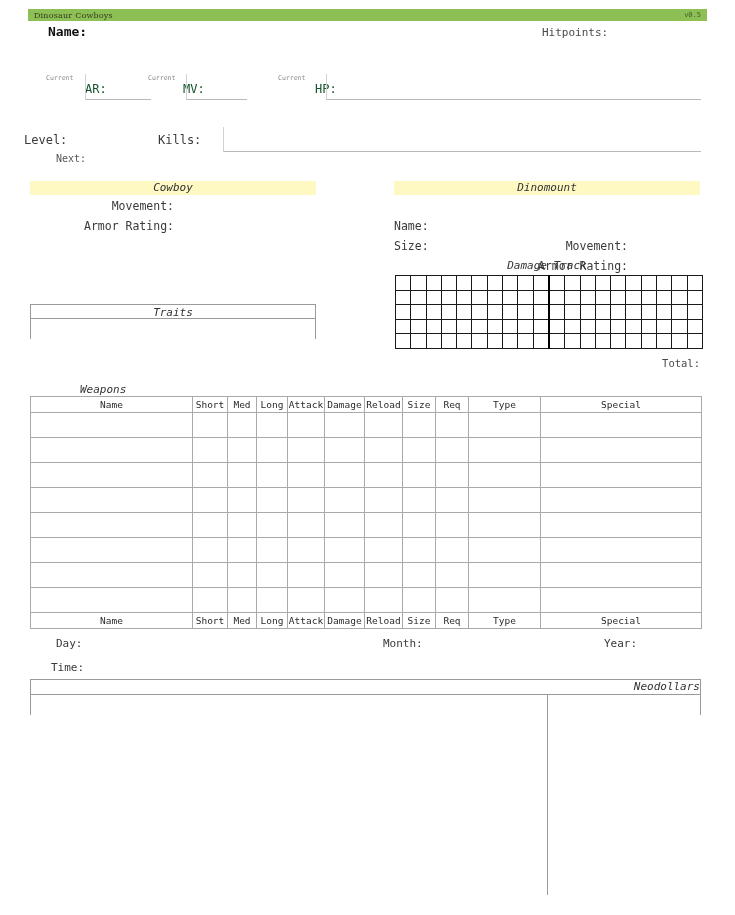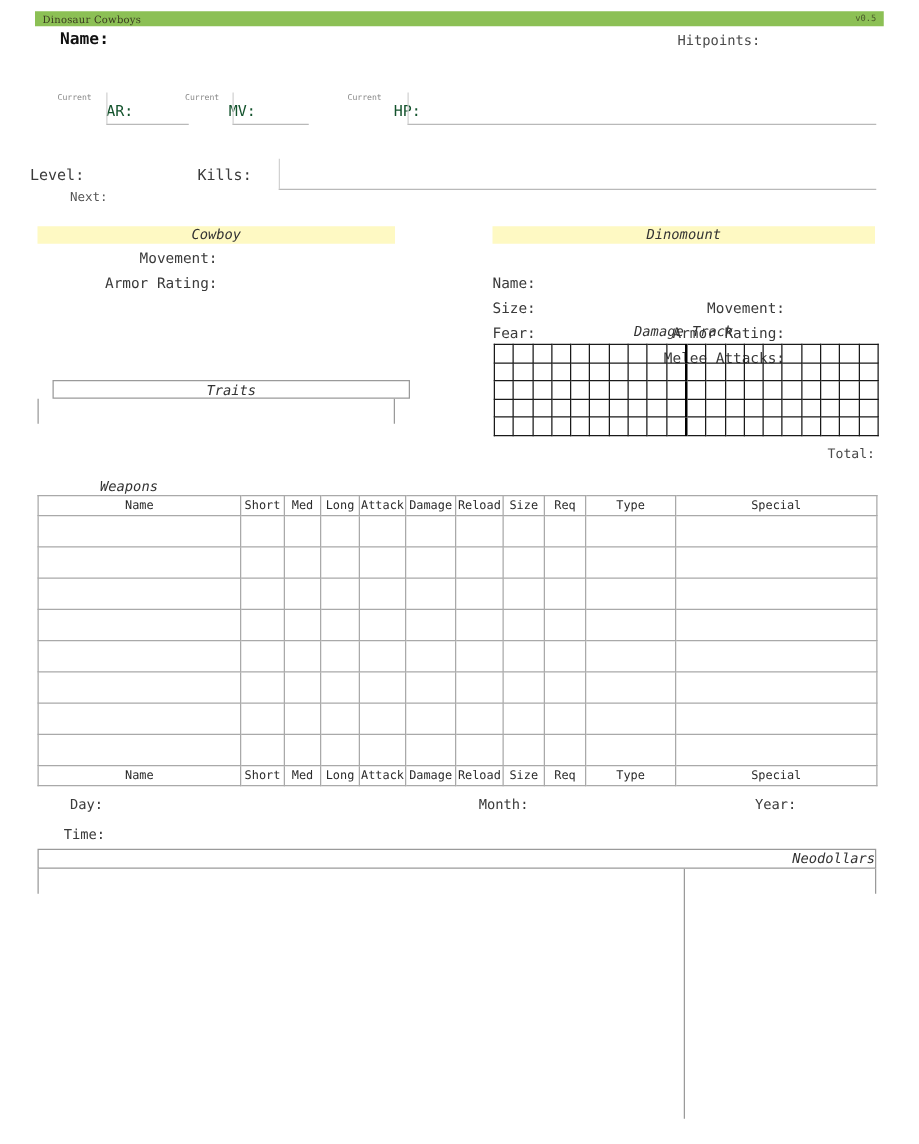--- a/index.html
+++ b/index.html
@@ -137,21 +137,20 @@
     left: 30px; top: 304px;
     width: 286px; height: 15px;
     line-height: 15px;
     text-align: center;
     font-size: 11px;
     font-style: italic;
     color: #333333;
     border: 1px solid #9a9a9a;
     border-bottom: 1px solid #9a9a9a;
     box-sizing: border-box;
-    margin-left: 12px;
   }
   .traits-body {
     position: absolute;
     left: 30px; top: 319px;
     width: 286px; height: 20px;
     border-left: 1px solid #9a9a9a;
     border-right: 1px solid #9a9a9a;
     box-sizing: border-box;
   }
 
@@ -333,24 +332,20 @@
 
 <div class="sec-head" style="left:394px; top:181px; width:306px;">Dinomount</div>
 <div class="dino-grid">
   <div class="row">
     <span class="left">Name:</span>
     <span class="right">Movement:</span>
   </div>
   <div class="row">
     <span class="left">Size:</span>
     <span class="right">Armor Rating:</span>
-  </div>
-  <div class="row">
-    <span class="left">Fear:</span>
-    <span class="right">Melee Attacks:</span>
   </div>
 </div>
 <div class="dt-title">Damage Track</div>
 <table class="dtrack">
     <tbody id="dtrack-body">
       <tr>
         <td></td>
         <td></td>
         <td></td>
         <td></td>

